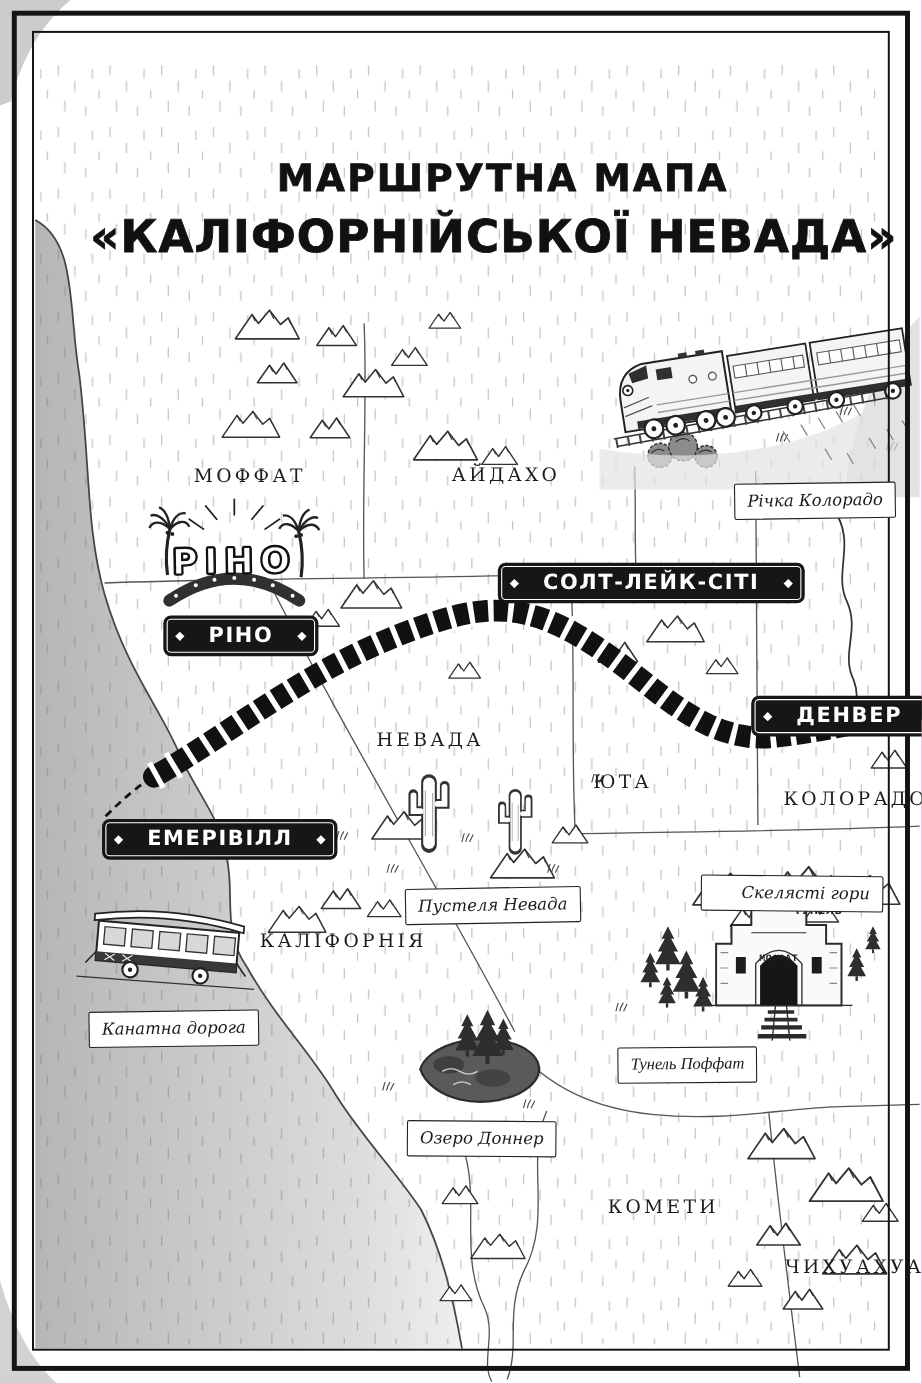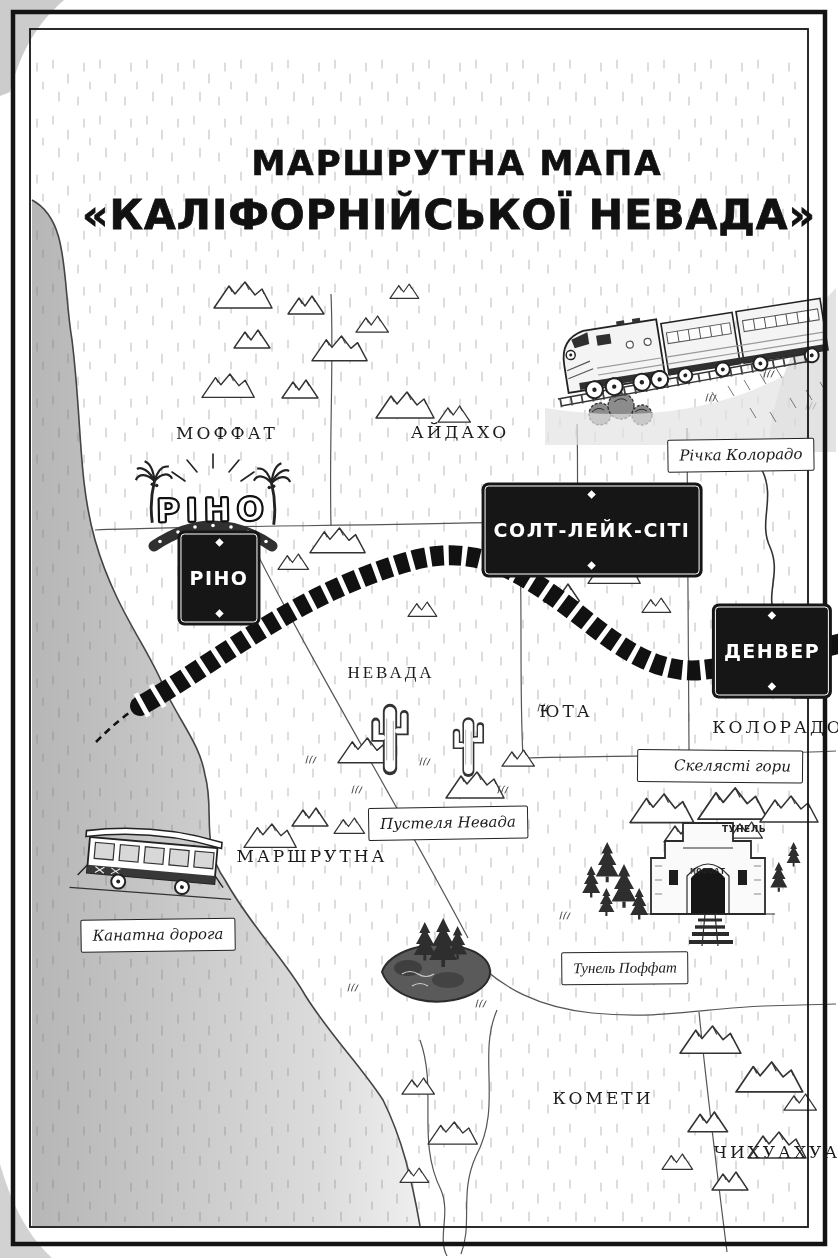--- a/index.html
+++ b/index.html
@@ -13,21 +13,21 @@
   .title2{position:absolute;left:449px;top:215px;transform:translate(-50%,-50%);
           font:700 41px "DejaVu Sans",sans-serif;letter-spacing:1px;color:#111;
           -webkit-text-stroke:0.8px #111;white-space:nowrap;}
 
   .region{position:absolute;transform:translate(-50%,-50%);
           font:17px "DejaVu Serif",serif;letter-spacing:3px;color:#1c1c1c;white-space:nowrap;}
 
   .plaque{position:absolute;transform:translate(-50%,-50%);background:#161616;color:#fff;
           font:700 19px/1 "DejaVu Sans",sans-serif;letter-spacing:1.5px;
           padding:9px 12px;border-radius:7px;white-space:nowrap;
-          display:flex;align-items:center;gap:23px;flex-direction:column;}
+          display:flex;align-items:center;gap:23px;}
   .plaque-ring{position:absolute;inset:3px;border:1.5px solid #fff;border-radius:4px;pointer-events:none;}
   .dia{width:6px;height:6px;background:#fff;transform:rotate(45deg);flex:0 0 auto;}
 
   .callout{position:absolute;transform:translate(-50%,-50%);background:#fff;border:1.5px solid #222;
            font:italic 15px/1.1 "DejaVu Serif",serif;padding:7px 11px;white-space:nowrap;
            border-radius:2px;color:#1a1a1a;}
 
   .neon{position:absolute;left:213px;top:510px;transform:translate(-50%,-50%) rotate(-1deg);
         font:700 32px "DejaVu Sans",sans-serif;letter-spacing:6px;color:#fff;white-space:nowrap;
         -webkit-text-stroke:1.4px #111;
@@ -349,24 +349,24 @@
     <rect x="13" y="12" width="812" height="1232" stroke="#141414" stroke-width="4.5"></rect>
     <rect x="30" y="29" width="778" height="1198" stroke="#141414" stroke-width="1.8"></rect>
   </g>
 </svg>
 
 <div class="title1">МАРШРУТНА МАПА</div>
 <div class="title2">«КАЛІФОРНІЙСЬКОЇ НЕВАДА»</div>
 
 <div class="region" style="left:227px;top:433px;">МОФФАТ</div>
 <div class="region" style="left:460px;top:432px;">АЙДАХО</div>
-<div class="region" style="left:391px;top:673px;font-family:Liberation Serif, serif;">НЕВАДА</div>
+<div class="region" style="left:391px;top:673px;">НЕВАДА</div>
 <div class="region" style="left:566px;top:711px;">ЮТА</div>
 <div class="region" style="left:778px;top:727px;">КОЛОРАДО</div>
-<div class="region" style="left:312px;top:856px;">МАРШРУТНА</div>
+<div class="region" style="left:312px;top:856px;">КАЛІФОРНІЯ</div>
 <div class="region" style="left:603px;top:1098px;">КОМЕТИ</div>
 <div class="region" style="left:777px;top:1152px;">ЧИХУАХУА</div>
 
 <div class="neon">РІНО</div>
 <div class="tsign" style="left:708px;top:829px;margin-left:36px;">ТУНЕЛЬ</div>
 <div class="tsign" style="left:708px;top:872px;font-family:Liberation Mono, monospace;">МОФФАТ</div>
 
 <div class="plaque" style="left:219px;top:578px;">
   <span class="plaque-ring"></span>
   <span class="dia"></span>
@@ -378,20 +378,27 @@
   <span class="dia"></span>
   <span>СОЛТ-ЛЕЙК-СІТІ</span>
   <span class="dia"></span>
 </div>
 <div class="plaque" style="left:772px;top:651px;">
   <span class="plaque-ring"></span>
   <span class="dia"></span>
   <span>ДЕНВЕР</span>
   <span class="dia"></span>
 </div>
+<div class="plaque" style="left:200px;top:763px;">
+  <span class="plaque-ring"></span>
+  <span class="dia"></span>
+  <span>ЕМЕРІВІЛЛ</span>
+  <span class="dia"></span>
+</div>
 
 <div class="callout" style="left:741px;top:455px;transform:translate(-50%,-50%) rotate(-0.8deg);">Річка Колорадо</div>
 <div class="callout" style="left:448px;top:823px;transform:translate(-50%,-50%) rotate(-1deg);">Пустеля Невада</div>
-<div class="callout" style="left:720px;top:766px;transform:translate(-50%,-50%) rotate(0.6deg);padding-left:36px;">Скелясті гори</div>
+<div class="callout" style="left:720px;top:812px;transform:translate(-50%,-50%) rotate(0.6deg);padding-left:36px;">Скелясті гори</div>
 <div class="callout" style="left:625px;top:968px;transform:translate(-50%,-50%) rotate(-0.5deg);font-family:Liberation Serif, serif;">Тунель Поффат</div>
+<div class="callout" style="left:438px;top:1035px;transform:translate(-50%,-50%) rotate(0.4deg);">Озеро Доннер</div>
 <div class="callout" style="left:158px;top:935px;transform:translate(-50%,-50%) rotate(-0.8deg);">Канатна дорога</div>
 
 </div>
 
 </body></html>

